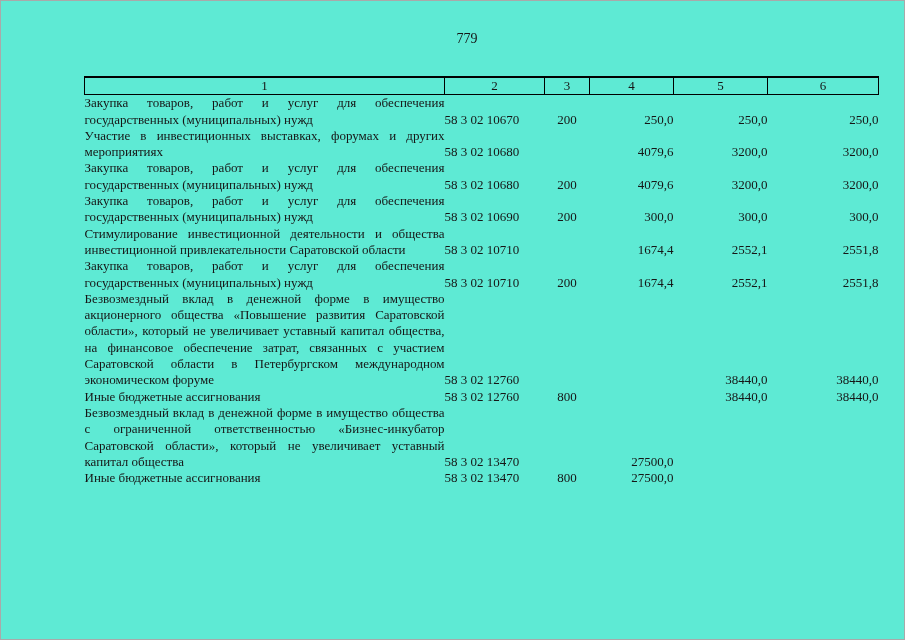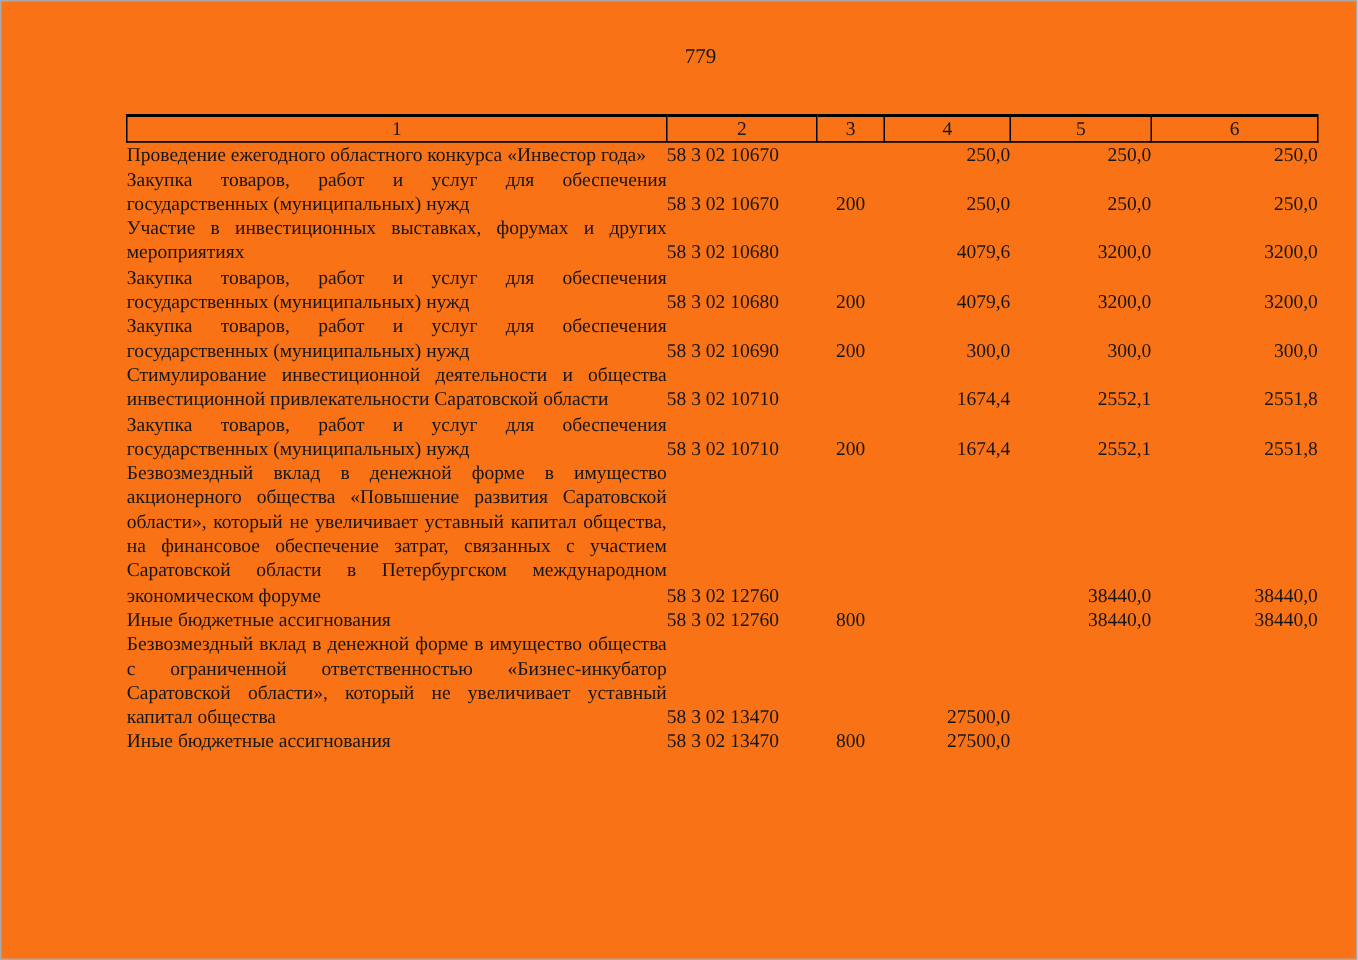--- a/index.html
+++ b/index.html
@@ -6,21 +6,21 @@
     margin: 0;
     padding: 0;
     background: #ffffff;
     font-family: "Liberation Serif", "DejaVu Serif", serif;
     color: #161616;
   }
   .page {
     position: relative;
     width: 905px;
     height: 640px;
-    background: #f97316;
+    background: #5eead4;
     border: 1px solid #a9a9a9;
     box-sizing: border-box;
     overflow: hidden;
   }
   .page-number {
     position: absolute;
     top: 30px;
     left: 0;
     width: 905px;
     text-indent: 27px;
@@ -82,28 +82,20 @@
       <tr>
         <th>1</th>
         <th>2</th>
         <th>3</th>
         <th>4</th>
         <th>5</th>
         <th>6</th>
       </tr>
     </thead>
     <tbody>
-        <tr>
-          <td class="c1">Проведение ежегодного областного конкурса «Инвестор года»</td>
-          <td class="c2">58 3 02 10670</td>
-          <td class="c3"></td>
-          <td class="c4">250,0</td>
-          <td class="c5">250,0</td>
-          <td class="c6">250,0</td>
-        </tr>
         <tr>
           <td class="c1">Закупка товаров, работ и услуг для обеспечения государственных (муниципальных) нужд</td>
           <td class="c2">58 3 02 10670</td>
           <td class="c3">200</td>
           <td class="c4">250,0</td>
           <td class="c5">250,0</td>
           <td class="c6">250,0</td>
         </tr>
         <tr>
           <td class="c1">Участие в инвестиционных выставках, форумах и других мероприятиях</td>

